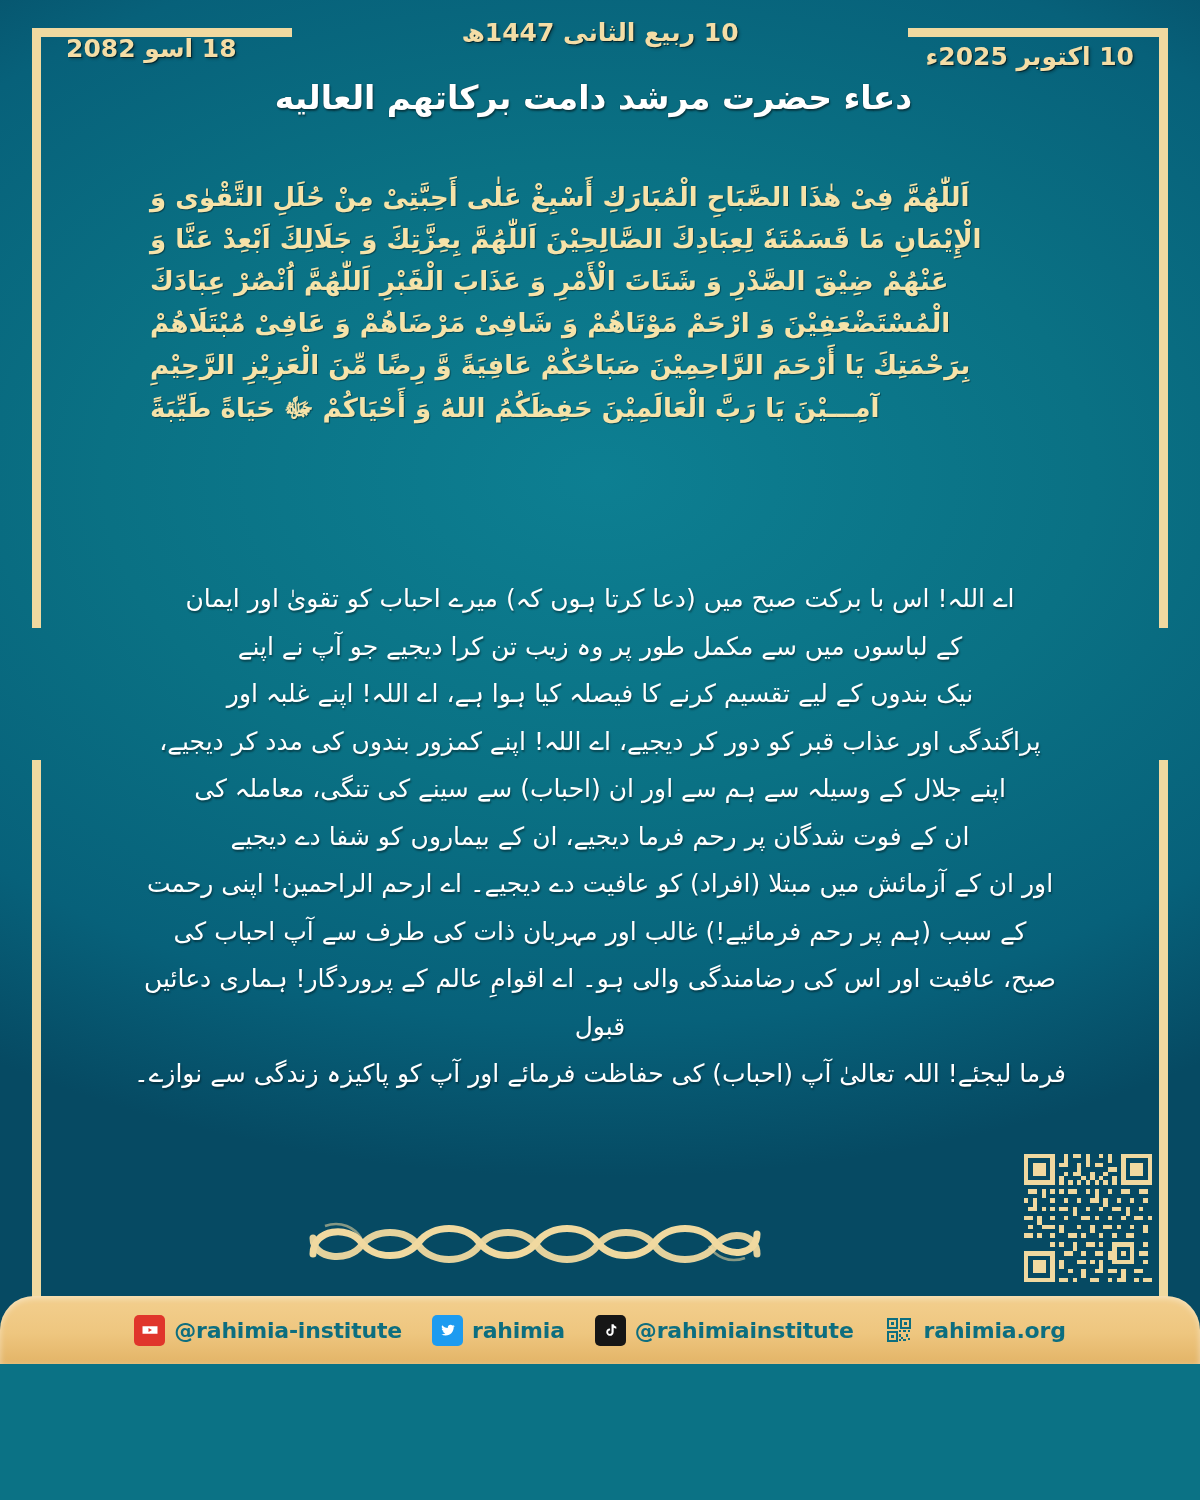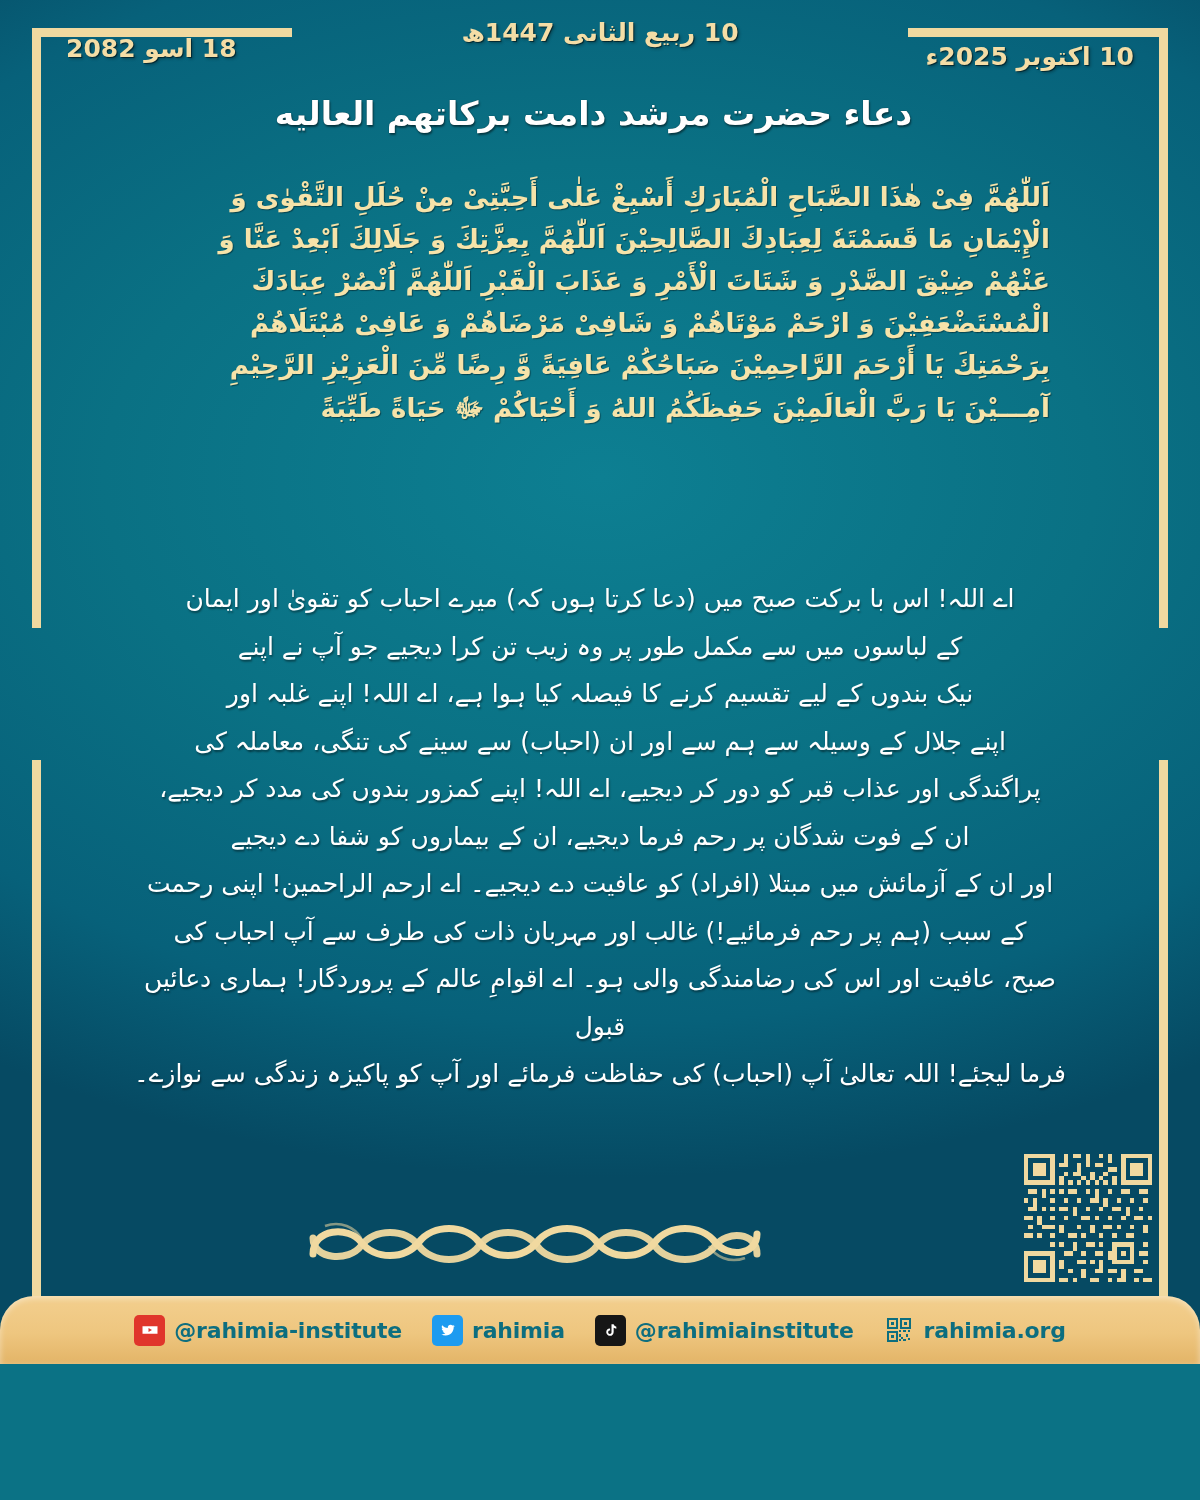--- a/index.html
+++ b/index.html
@@ -35,27 +35,26 @@
   .date-left{left:66px;top:34px;}
   .date-center{left:0;right:0;top:18px;text-align:center;}
   .date-right{right:66px;top:26px;margin-top:16px;}
 
   
   .title{
     position:absolute;top:78px;left:0;right:13px;text-align:center;
     color:#ffffff;font-size:33px;font-weight:bold;direction:rtl;
     text-shadow:1px 2px 2px rgba(0,0,0,.45), 0 0 1px rgba(0,0,0,.6);
     letter-spacing:.3px;
-    margin-top:16px;
   }
 
   
   .arabic{
     position:absolute;top:176px;left:150px;right:150px;
-    color:#f6e3a9;direction:rtl;text-align:right;
+    color:#f6e3a9;direction:rtl;text-align:left;
     font-size:26px;line-height:1.62;font-weight:bold;
     text-shadow:1px 1px 1px rgba(0,0,0,.4);
     font-family:"DejaVu Sans","Liberation Sans",sans-serif;
   }
 
   
   .urdu{
     position:absolute;top:575px;left:130px;right:130px;
     color:#ffffff;direction:rtl;text-align:center;
     font-size:25px;line-height:1.90;font-weight:400;
@@ -111,22 +110,22 @@
   <div class="date date-right">10 اکتوبر 2025ء</div>
 
   <div class="title">دعاء حضرت مرشد دامت برکاتهم العالیه</div>
 
   <div class="arabic">اَللّٰهُمَّ فِىْ هٰذَا الصَّبَاحِ الْمُبَارَكِ أَسْبِغْ عَلٰى أَحِبَّتِىْ مِنْ حُلَلِ التَّقْوٰى وَ الْإِيْمَانِ مَا قَسَمْتَهٗ لِعِبَادِكَ الصَّالِحِيْنَ اَللّٰهُمَّ بِعِزَّتِكَ وَ جَلَالِكَ اَبْعِدْ عَنَّا وَ عَنْهُمْ ضِيْقَ الصَّدْرِ وَ شَتَاتَ الْأَمْرِ وَ عَذَابَ الْقَبْرِ اَللّٰهُمَّ اُنْصُرْ عِبَادَكَ الْمُسْتَضْعَفِيْنَ وَ ارْحَمْ مَوْتَاهُمْ وَ شَافِىْ مَرْضَاهُمْ وَ عَافِىْ مُبْتَلَاهُمْ بِرَحْمَتِكَ يَا أَرْحَمَ الرَّاحِمِيْنَ صَبَاحُكُمْ عَافِيَةً وَّ رِضًا مِّنَ الْعَزِيْزِ الرَّحِيْمِ آمِـــيْنَ يَا رَبَّ الْعَالَمِيْنَ حَفِظَكُمُ اللهُ وَ أَحْيَاكُمْ ﷻ حَيَاةً طَيِّبَةً</div>
 
   <div class="urdu">
     <p>اے اللہ! اس با برکت صبح میں (دعا کرتا ہوں کہ) میرے احباب کو تقویٰ اور ایمان</p>
     <p>کے لباسوں میں سے مکمل طور پر وہ زیب تن کرا دیجیے جو آپ نے اپنے</p>
     <p>نیک بندوں کے لیے تقسیم کرنے کا فیصلہ کیا ہوا ہے، اے اللہ! اپنے غلبہ اور</p>
+    <p>پراگندگی اور عذاب قبر کو دور کر دیجیے، اے اللہ! اپنے کمزور بندوں کی مدد کر دیجیے،</p>
     <p>اپنے جلال کے وسیلہ سے ہم سے اور ان (احباب) سے سینے کی تنگی، معاملہ کی</p>
-    <p>پراگندگی اور عذاب قبر کو دور کر دیجیے، اے اللہ! اپنے کمزور بندوں کی مدد کر دیجیے،</p>
     <p>ان کے فوت شدگان پر رحم فرما دیجیے، ان کے بیماروں کو شفا دے دیجیے</p>
     <p>اور ان کے آزمائش میں مبتلا (افراد) کو عافیت دے دیجیے۔ اے ارحم الراحمین! اپنی رحمت</p>
     <p>کے سبب (ہم پر رحم فرمائیے!) غالب اور مہربان ذات کی طرف سے آپ احباب کی</p>
     <p>صبح، عافیت اور اس کی رضامندگی والی ہو۔ اے اقوامِ عالم کے پروردگار! ہماری دعائیں قبول</p>
     <p>فرما لیجئے! اللہ تعالیٰ آپ (احباب) کی حفاظت فرمائے اور آپ کو پاکیزہ زندگی سے نوازے۔</p>
   </div>
 
 
   <div class="ornament">
     <svg width="480" height="80" viewBox="0 0 480 80">

